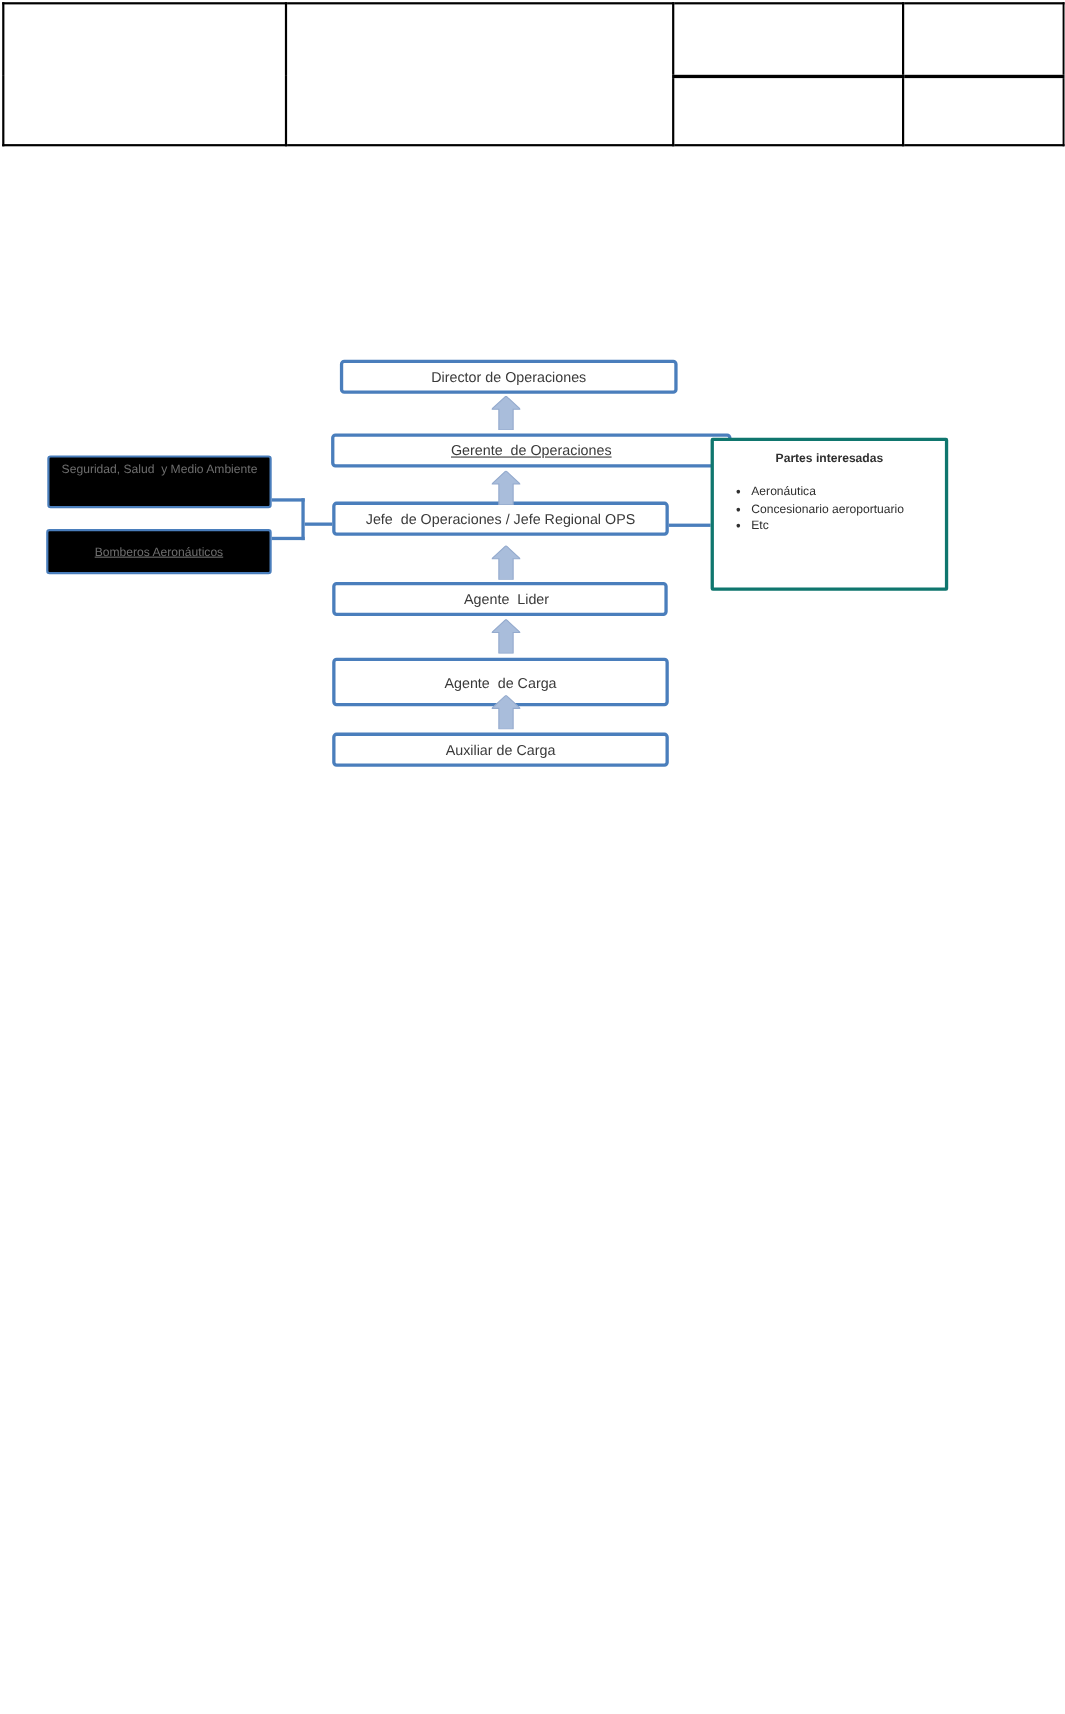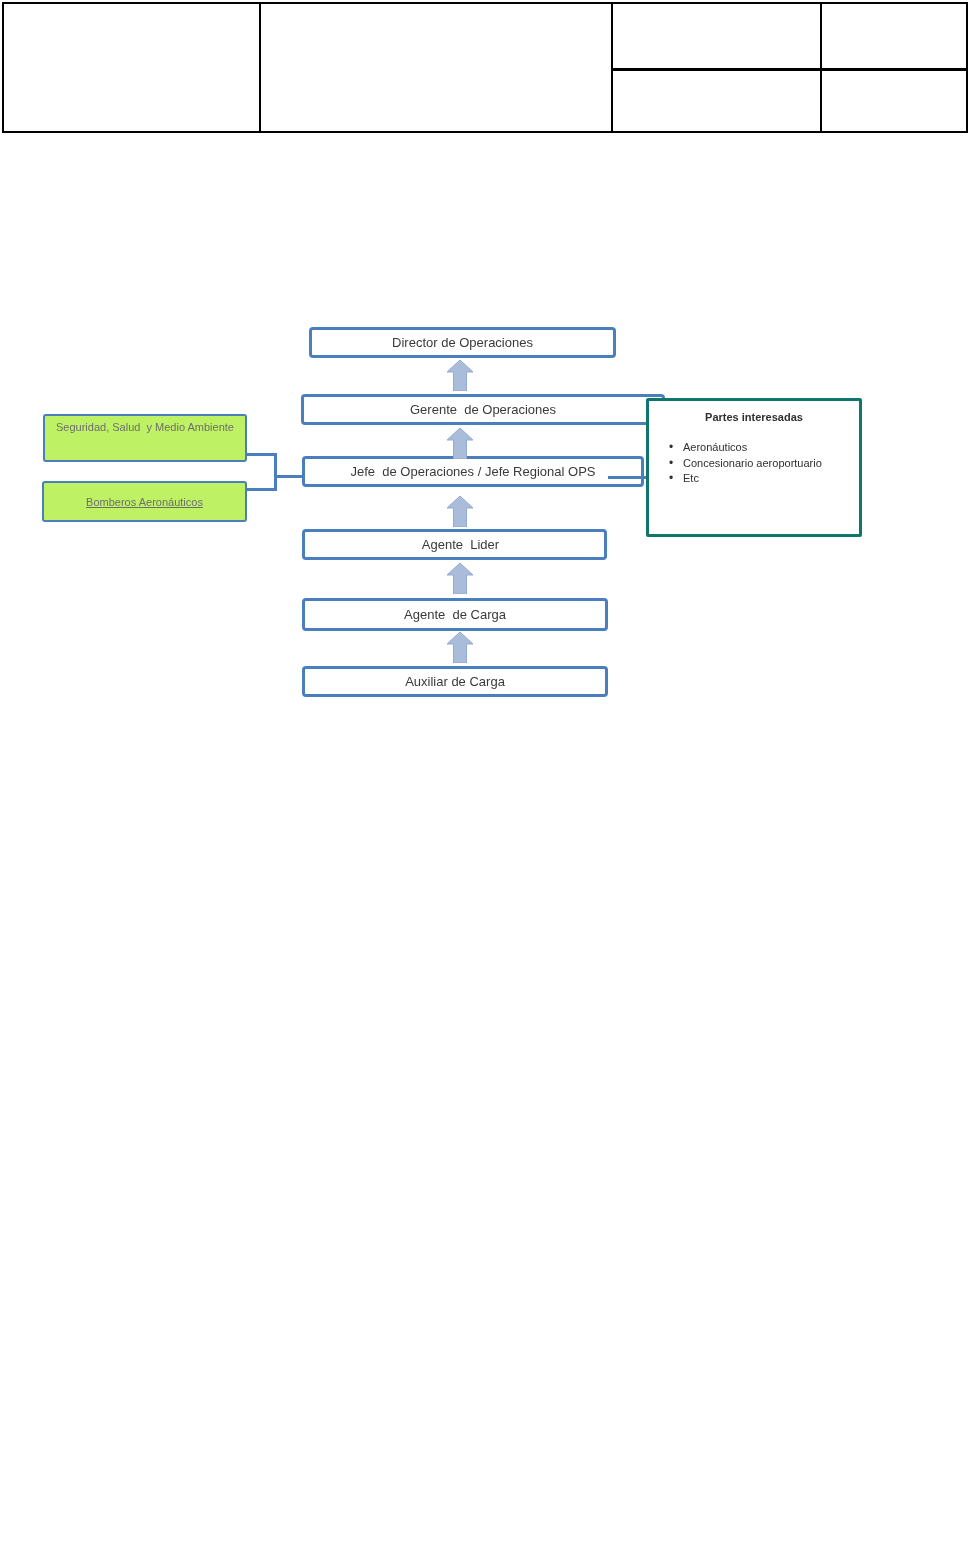--- a/index.html
+++ b/index.html
@@ -38,21 +38,21 @@
     display: flex;
     align-items: center;
     justify-content: center;
     font-size: 13px;
     color: #3a3a3a;
     white-space: pre-wrap;
     text-align: center;
   }
   .side-box {
     position: absolute;
-    background: #bef264;
+    background: #000000;
     border: 2px solid #4a7ebc;
     border-radius: 3px;
     font-size: 11px;
     color: #6e6e6e;
     display: flex;
     justify-content: center;
     white-space: pre-wrap;
     text-align: center;
   }
   .side-box.top-align { align-items: flex-start; padding-top: 5px; }
@@ -96,24 +96,24 @@
   .stakeholders-list li::before {
     content: "\2022";
     position: absolute;
     left: 0; top: 0;
     font-size: 12px;
     color: #2f2f2f;
   }
 
   
   .box-director { left: 309px; top: 327px; width: 307px; height: 31px; }
-  .box-gerente  { left: 301px; top: 394px; width: 364px; height: 31px; }
-  .box-jefe     { left: 302px; top: 456px; width: 342px; height: 31px; }
+  .box-gerente  { left: 301px; top: 394px; width: 364px; height: 31px; text-decoration: underline; }
+  .box-jefe     { left: 302px; top: 456px; width: 306px; height: 31px; }
   .box-lider    { left: 302px; top: 529px; width: 305px; height: 31px; padding-left: 12px; }
-  .box-carga    { left: 302px; top: 598px; width: 306px; height: 33px; }
+  .box-carga    { left: 302px; top: 598px; width: 306px; height: 44px; }
   .box-auxiliar { left: 302px; top: 666px; width: 306px; height: 31px; }
 
   .arrow-1 { left: 447px; top: 360px; }
   .arrow-2 { left: 447px; top: 428px; }
   .arrow-3 { left: 447px; top: 496px; }
   .arrow-4 { left: 447px; top: 563px; }
   .arrow-5 { left: 447px; top: 632px; }
 
   .box-seguridad { left: 43px; top: 414px; width: 204px; height: 48px; }
   .box-bomberos  { left: 42px; top: 481px; width: 205px; height: 41px; text-decoration: underline; }
@@ -178,19 +178,19 @@
 
   <div class="conn conn-seg-stub"></div>
   <div class="conn conn-vertical"></div>
   <div class="conn conn-bomb-stub"></div>
   <div class="conn conn-mid"></div>
   <div class="conn conn-right"></div>
 
   <div class="stakeholders-box">
     <div class="stakeholders-title">Partes interesadas</div>
     <ul class="stakeholders-list">
-      <li>Aeronáuticos</li>
+      <li>Aeronáutica</li>
       <li>Concesionario aeroportuario</li>
       <li>Etc</li>
     </ul>
   </div>
 
 </div>
 
 </body></html>

